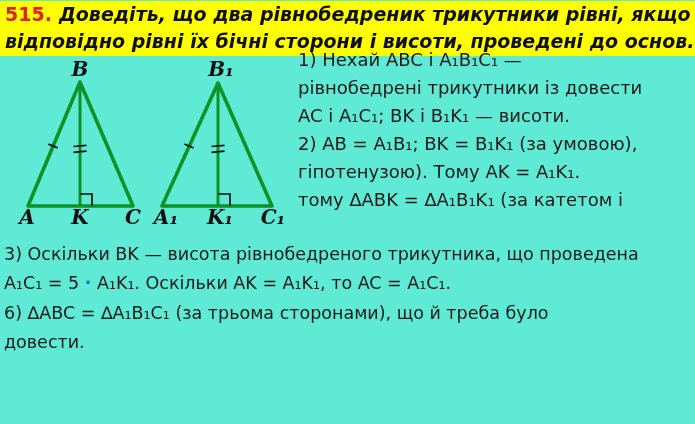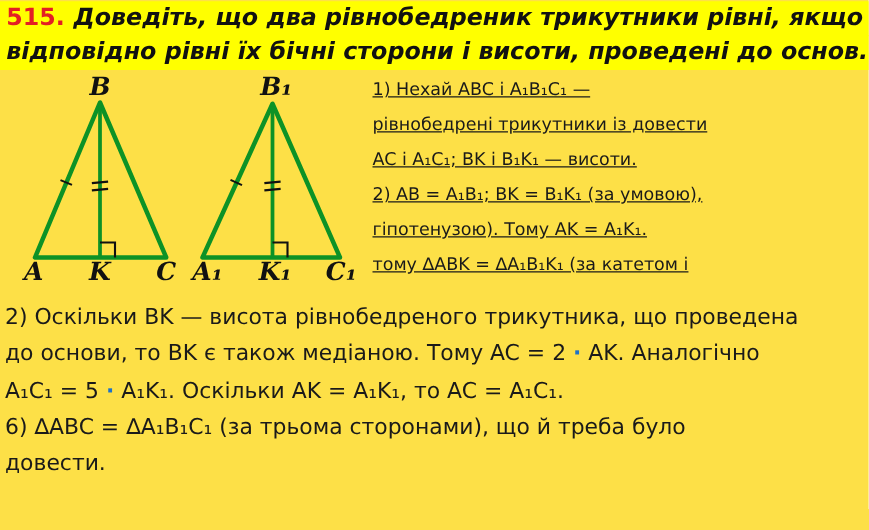--- a/index.html
+++ b/index.html
@@ -1,19 +1,19 @@
 <!DOCTYPE html>
 <html><head>
 <meta charset="utf-8">
 <style>
   html,body{margin:0;padding:0;background:#ffffff;}
   .page{
     position:relative;
     width:695px;height:424px;
-    background:#fde047;
+    background:#5eead4;
     font-family:"DejaVu Sans","Liberation Sans",sans-serif;
     color:#1a1a1a;
     overflow:hidden;
   }
   
   .title-line{
     position:absolute;left:0;
     white-space:nowrap;
     font-size:19px;line-height:25px;
   }
@@ -38,24 +38,23 @@
   .tri{fill:none;stroke:#0d9226;stroke-width:3.6;stroke-linejoin:round;}
   .alt{stroke:#0d9226;stroke-width:3;}
   .mark{fill:none;stroke:#111111;stroke-width:1.7;}
   .vlabel{
     font-family:"DejaVu Serif","Liberation Serif",serif;
     font-style:italic;font-weight:bold;
     font-size:20px;fill:#111111;
   }
   
   .right-col{
-    position:absolute;left:298px;top:58px;
-    font-size:14px;line-height:28px;
+    position:absolute;left:298px;top:46px;
+    font-size:18px;line-height:28px;
     white-space:nowrap;
-    text-decoration:underline;
   }
   .full-col{
     position:absolute;left:4px;top:240px;
     font-size:17.5px;line-height:29.3px;
     white-space:nowrap;
   }
   .sol-line{white-space:nowrap;}
   .mul-dot{
     color:#1d72c8;
     font-weight:bold;
@@ -105,20 +104,19 @@
   <div class="right-col">
     <div class="sol-line">1) Нехай ABC і A₁B₁C₁ —</div>
     <div class="sol-line">рівнобедрені трикутники із довести</div>
     <div class="sol-line">AC і A₁C₁; BK і B₁K₁ — висоти.</div>
     <div class="sol-line">2) AB = A₁B₁; BK = B₁K₁ (за умовою),</div>
     <div class="sol-line">гіпотенузою). Тому AK = A₁K₁.</div>
     <div class="sol-line">тому ∆ABK = ∆A₁B₁K₁ (за катетом і</div>
   </div>
 
   <div class="full-col">
-    <div class="sol-line">2) Оскільки BK — висота рівнобедреного трикутника, що проведена</div>
-    <div class="sol-line"><span>до основи, то BK є також медіаною. Тому AC = 2 </span><span class="mul-dot">·</span><span> AK. Аналогічно</span></div>
+    <div class="sol-line">3) Оскільки BK — висота рівнобедреного трикутника, що проведена</div>
     <div class="sol-line"><span>A₁C₁ = 5 </span><span class="mul-dot">·</span><span> A₁K₁. Оскільки AK = A₁K₁, то AC = A₁C₁.</span></div>
     <div class="sol-line">6) ∆ABC = ∆A₁B₁C₁ (за трьома сторонами), що й треба було</div>
     <div class="sol-line">довести.</div>
   </div>
 
 </div>
 
 </body></html>

